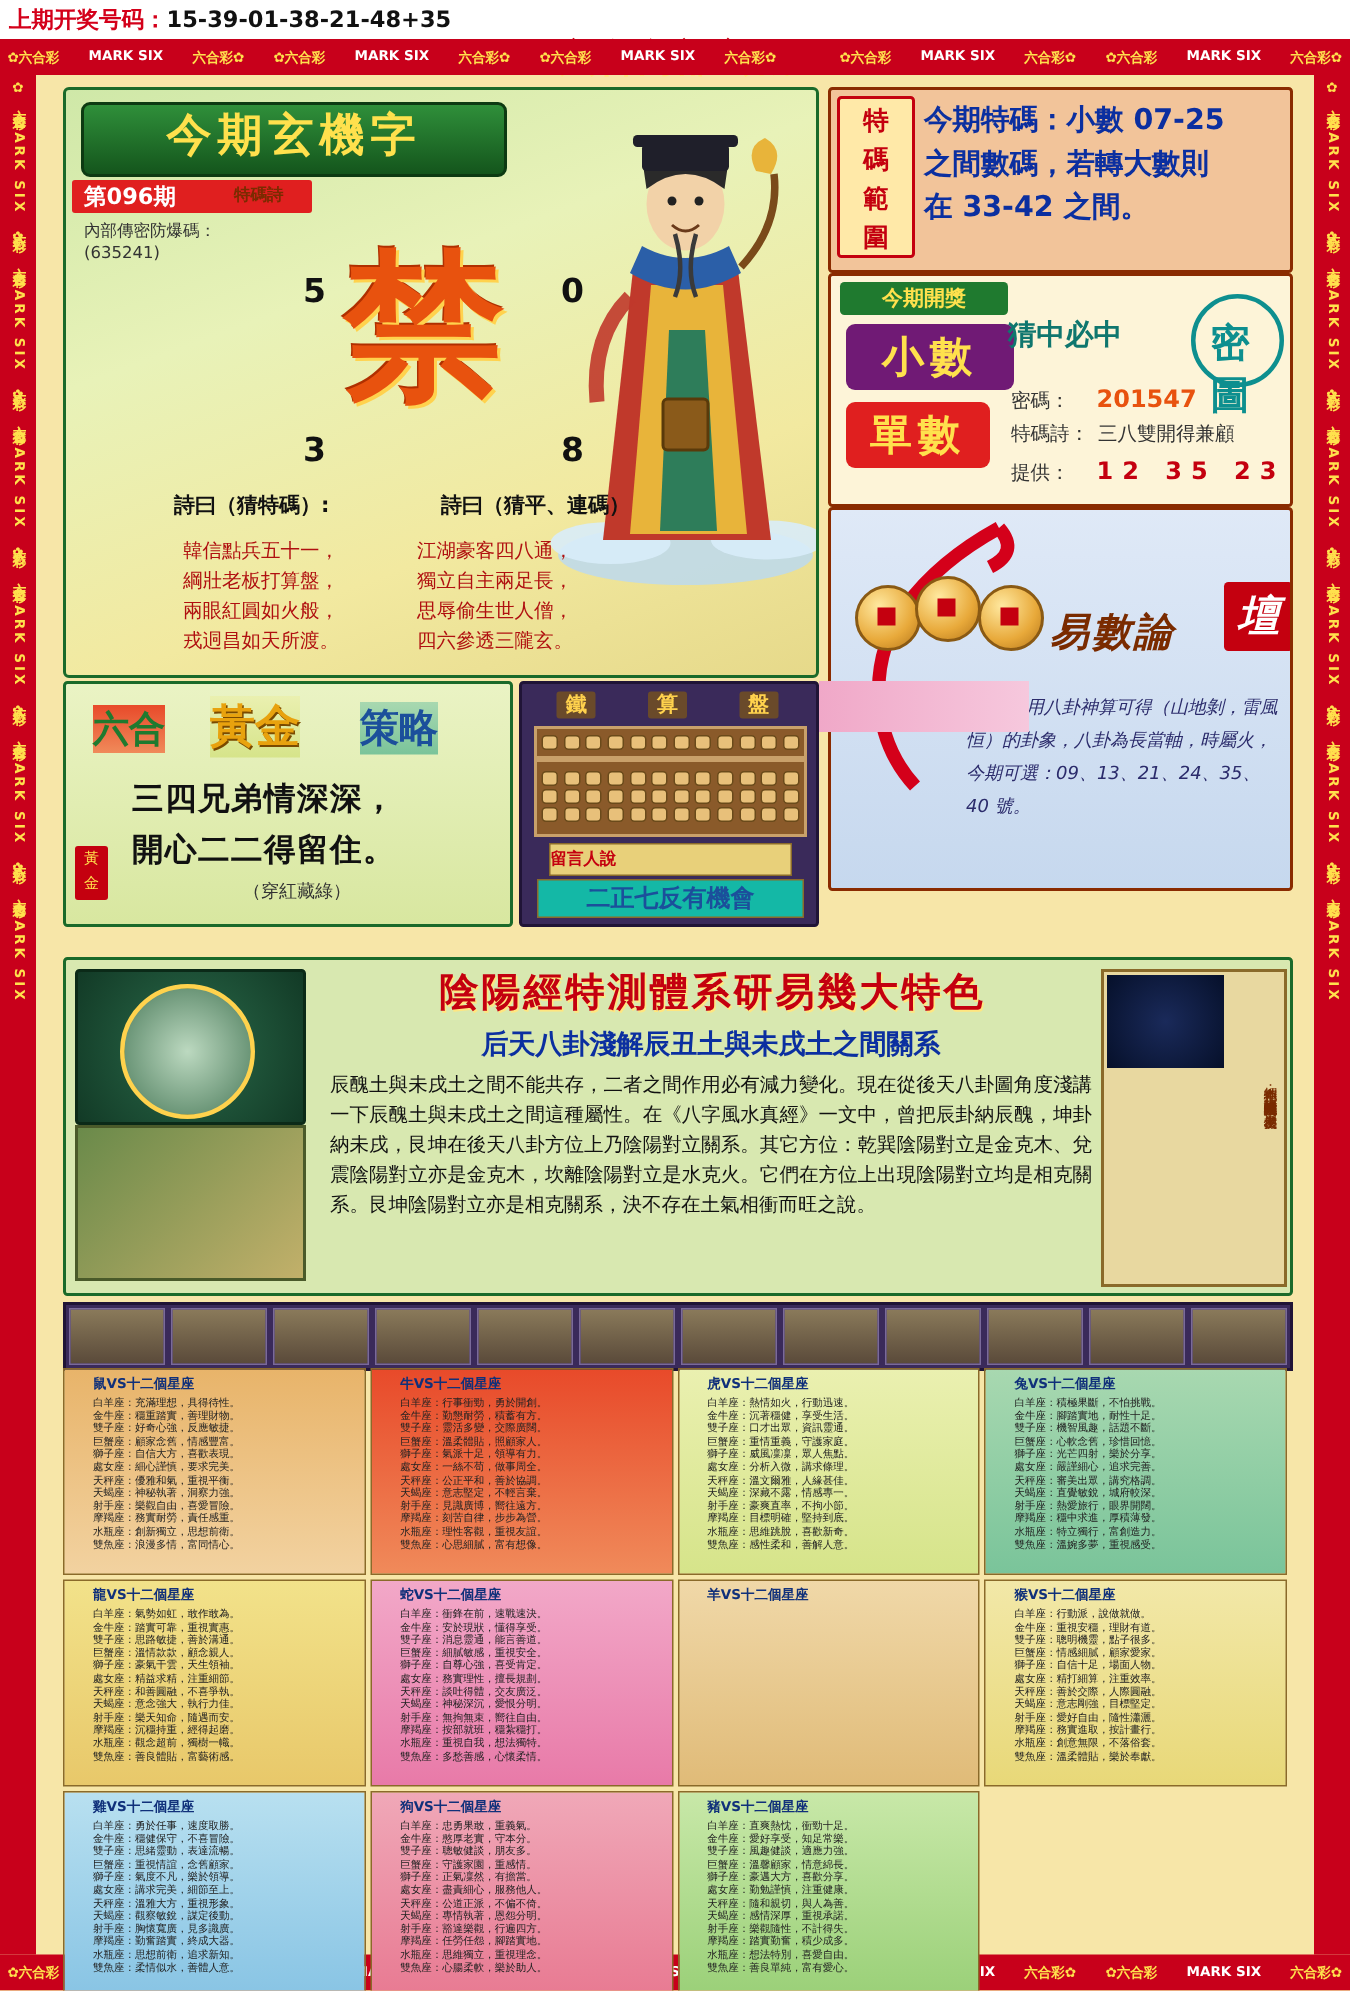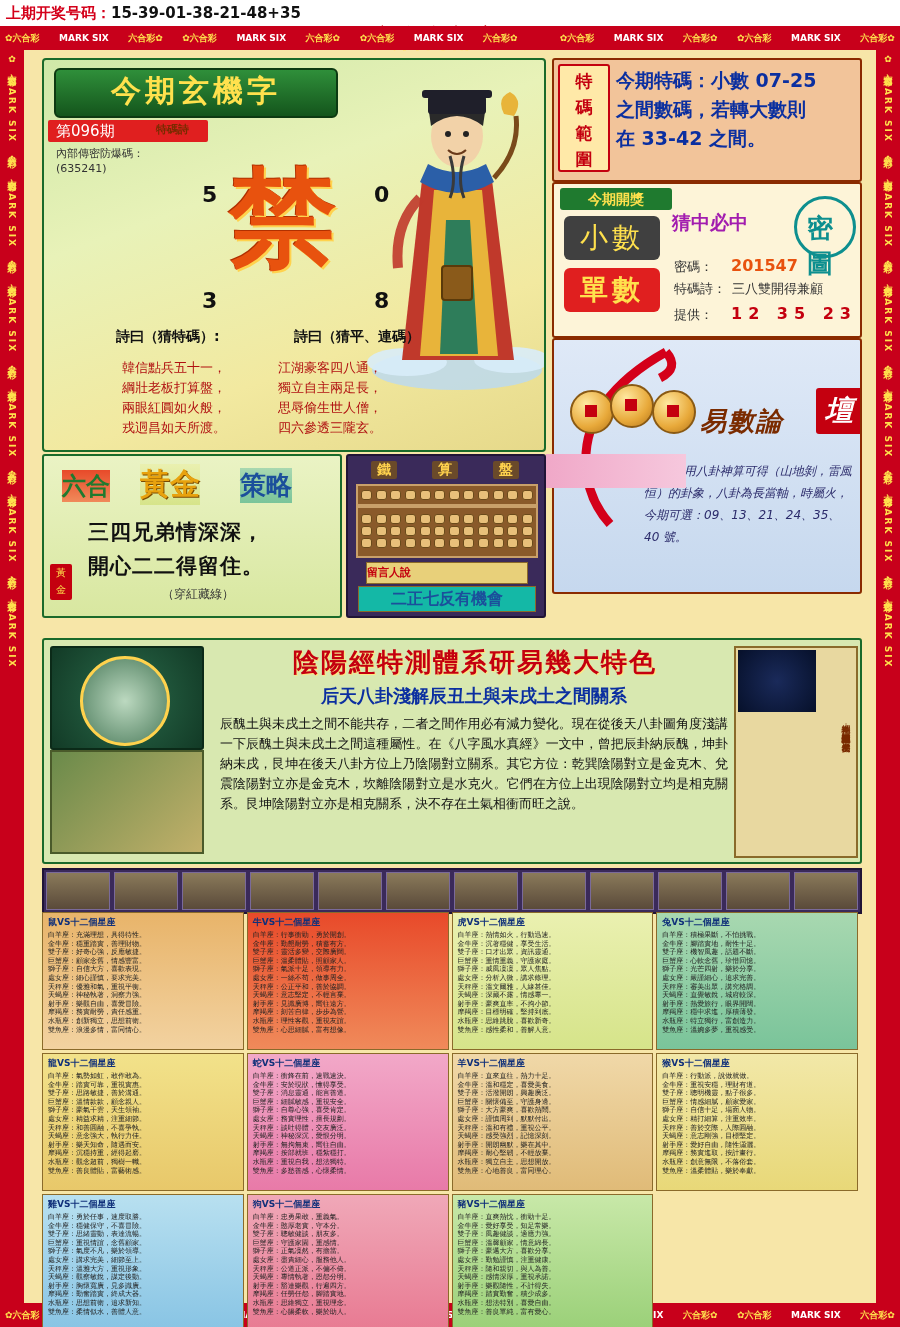--- a/index.html
+++ b/index.html
@@ -32,21 +32,21 @@
   
   .content{position:absolute;left:24px;top:50px;width:852px;height:1253px;}
 
   
   .p-xuanji{position:absolute;left:18px;top:8px;width:500px;height:390px;
     background:linear-gradient(160deg,#cfe8a8 0%,#e8f2b8 35%,#f2e9a0 70%,#e6d98a 100%);
     border:2px solid #1a6a2a;border-radius:4px;overflow:hidden;}
   .xj-title{position:absolute;left:10px;top:8px;width:280px;height:46px;
     background:linear-gradient(180deg,#2f8f3a,#14551c);border:2px solid #0d3a12;border-radius:6px;}
   .xj-title span{display:block;text-align:center;line-height:42px;font-size:30px;font-weight:bold;color:#ffe14d;letter-spacing:4px;}
-  .xj-issue{position:absolute;left:4px;top:60px;width:160px;height:22px;background:#e01f1f;color:#fff;font-size:15px;font-weight:normal;line-height:22px;padding-left:8px;box-sizing:border-box;border-radius:2px;}
+  .xj-issue{position:absolute;left:4px;top:60px;width:160px;height:22px;background:#e01f1f;color:#fff;font-size:15px;font-weight:bold;line-height:22px;padding-left:8px;box-sizing:border-box;border-radius:2px;}
   .xj-issue2{position:absolute;left:112px;top:62px;font-size:11px;color:#7a2b00;font-weight:bold;}
   .xj-sub{position:absolute;left:12px;top:86px;font-size:11px;color:#333;}
   .xj-sub2{position:absolute;left:12px;top:102px;font-size:11px;color:#333;}
   .big-word{position:absolute;left:185px;top:105px;font-size:108px;font-weight:bold;color:#e8520e;
     text-shadow:2px 2px 0 #ffd24d, -1px -1px 0 #b03000;line-height:108px;}
   .corner{position:absolute;font-size:22px;font-weight:bold;color:#111;}
   .c-tl{left:158px;top:122px;} .c-tr{left:330px;top:122px;}
   .c-bl{left:158px;top:228px;} .c-br{left:330px;top:228px;}
 
   .poem-head{position:absolute;top:268px;font-size:14px;color:#111;font-weight:bold;}
@@ -59,23 +59,23 @@
   .fig{position:absolute;left:318px;top:10px;width:190px;height:320px;}
 
   
   .p-range{position:absolute;left:528px;top:8px;width:306px;height:120px;background:#f2c49a;border:2px solid #8a2b00;border-radius:3px;}
   .range-label{position:absolute;left:4px;top:4px;width:52px;height:108px;background:#ffe9a8;border:2px solid #c4000f;border-radius:3px;color:#c4000f;font-size:17px;font-weight:bold;text-align:center;line-height:26px;padding-top:2px;box-sizing:border-box;}
   .range-text{position:absolute;left:62px;top:6px;width:238px;font-size:19px;font-weight:bold;color:#0b2fa0;line-height:29px;}
 
   
   .p-open{position:absolute;left:528px;top:132px;width:306px;height:152px;background:#fdf4d8;border:2px solid #8a2b00;border-radius:3px;}
   .open-head{position:absolute;left:6px;top:4px;width:112px;height:22px;background:#1f7a2f;color:#ffe14d;font-size:14px;font-weight:bold;text-align:center;line-height:22px;border-radius:3px;}
-  .open-b1{position:absolute;left:10px;top:32px;width:96px;height:44px;background:#404040;border-radius:6px;color:#ffe14d;font-size:28px;font-weight:normal;text-align:center;line-height:44px;letter-spacing:4px;}
+  .open-b1{position:absolute;left:10px;top:32px;width:112px;height:44px;background:#701a75;border-radius:6px;color:#ffe14d;font-size:28px;font-weight:bold;text-align:center;line-height:44px;letter-spacing:4px;}
   .open-b2{position:absolute;left:10px;top:84px;width:96px;height:44px;background:#e01f1f;border-radius:6px;color:#ffe14d;font-size:28px;font-weight:bold;text-align:center;line-height:44px;letter-spacing:4px;}
-  .open-slogan{position:absolute;left:118px;top:26px;font-size:19px;font-weight:bold;color:#a21caf;}
+  .open-slogan{position:absolute;left:118px;top:26px;font-size:19px;font-weight:bold;color:#0f766e;}
   .circ{position:absolute;left:240px;top:12px;width:56px;height:56px;border-radius:50%;border:3px solid #0d8f8f;}
   .circ i{position:absolute;left:10px;top:12px;font-size:26px;font-style:normal;color:#0d8f8f;font-weight:bold;}
   .open-row{position:absolute;font-size:13px;color:#333;}
   .or1{left:120px;top:72px;} .or1 b{color:#e8520e;font-size:16px;margin-left:18px;}
   .or2{left:120px;top:96px;} .or2 b{color:#333;font-weight:normal;margin-left:6px;}
   .or3{left:120px;top:120px;} .or3 b{color:#c4000f;font-size:16px;letter-spacing:6px;margin-left:18px;}
 
   
   .p-yishu{position:absolute;left:528px;top:288px;width:306px;height:252px;background:linear-gradient(180deg,#dfe9f7,#c6d8ee);border:2px solid #8a2b00;border-radius:3px;overflow:hidden;font-style:italic;}
   .coin{position:absolute;width:40px;height:40px;border-radius:50%;background:radial-gradient(circle at 35% 30%,#ffe9a0,#e8a93a 60%,#b5761a);border:2px solid #8a5a14;}
@@ -122,21 +122,21 @@
   .yy-right{position:absolute;left:690px;top:6px;width:120px;height:208px;background:#e8d8a0;border:2px solid #8a6a2a;}
   .yy-right .sky{position:absolute;left:2px;top:2px;width:78px;height:62px;background:radial-gradient(circle,#1a2a5a,#06102a);}
   .yy-rtxt{position:absolute;left:4px;top:70px;width:112px;font-size:9px;color:#7a2b00;line-height:12px;writing-mode:vertical-rl;height:132px;}
 
   
   .strip{position:absolute;left:18px;top:818px;width:816px;height:42px;background:#3a2a5a;border:2px solid #201436;display:flex;}
   .strip .cell{flex:1;margin:2px;border:1px solid #7a6a9a;background:linear-gradient(180deg,#8a7a5a,#5a4a3a);}
 
   
   .grid{position:absolute;left:18px;top:862px;width:816px;height:420px;display:grid;grid-template-columns:repeat(4,1fr);grid-template-rows:repeat(3,1fr);gap:3px;}
-  .gc{border:1px solid #8a6a2a;padding:3px 5px;box-sizing:border-box;overflow:hidden;}
+  .gc{border:1px solid #8a6a2a;padding:3px 19px;box-sizing:border-box;overflow:hidden;}
   .gc h4{margin:0 0 2px 0;font-size:9px;color:#10307a;font-weight:bold;}
   .gc p{margin:0;font-size:7px;line-height:8.6px;color:#222;}
   .g0{background:linear-gradient(180deg,#e8b46a,#f2d2a0);}
   .g1{background:linear-gradient(180deg,#e84a2a,#f08a5a);}
   .g2{background:linear-gradient(180deg,#eaf0b0,#d6e48a);}
   .g3{background:linear-gradient(180deg,#a8d8b0,#7ac49a);}
   .g4{background:linear-gradient(180deg,#f2e28a,#e8c86a);}
   .g5{background:linear-gradient(180deg,#f2a8c8,#e87aa8);}
   .g6{background:linear-gradient(180deg,#a8d0f0,#78aee0);}
   .g7{background:linear-gradient(180deg,#f0d8a8,#e0bb78);}
@@ -509,32 +509,20 @@
 處女座：務實理性，擅長規劃。
 天秤座：談吐得體，交友廣泛。
 天蝎座：神秘深沉，愛恨分明。
 射手座：無拘無束，嚮往自由。
 摩羯座：按部就班，穩紮穩打。
 水瓶座：重視自我，想法獨特。
 雙魚座：多愁善感，心懷柔情。</p>
         </div>
       <div class="gc g7">
           <h4>羊VS十二個星座</h4>
-          <p style="white-space:pre-line">白羊座：直來直往，熱力十足。
-金牛座：溫和穩定，喜愛美食。
-雙子座：活潑開朗，興趣廣泛。
-巨蟹座：關懷備至，守護身邊。
-獅子座：大方豪爽，喜歡熱鬧。
-處女座：謹慎周到，默默付出。
-天秤座：溫和有禮，重視公平。
-天蝎座：感受強烈，記憶深刻。
-射手座：開朗幽默，樂在其中。
-摩羯座：耐心堅韌，不輕放棄。
-水瓶座：獨立自主，思想開放。
-雙魚座：心地善良，富同理心。</p>
         </div>
       <div class="gc g8">
           <h4>猴VS十二個星座</h4>
           <p style="white-space:pre-line">白羊座：行動派，說做就做。
 金牛座：重視安穩，理財有道。
 雙子座：聰明機靈，點子很多。
 巨蟹座：情感細膩，顧家愛家。
 獅子座：自信十足，場面人物。
 處女座：精打細算，注重效率。
 天秤座：善於交際，人際圓融。

